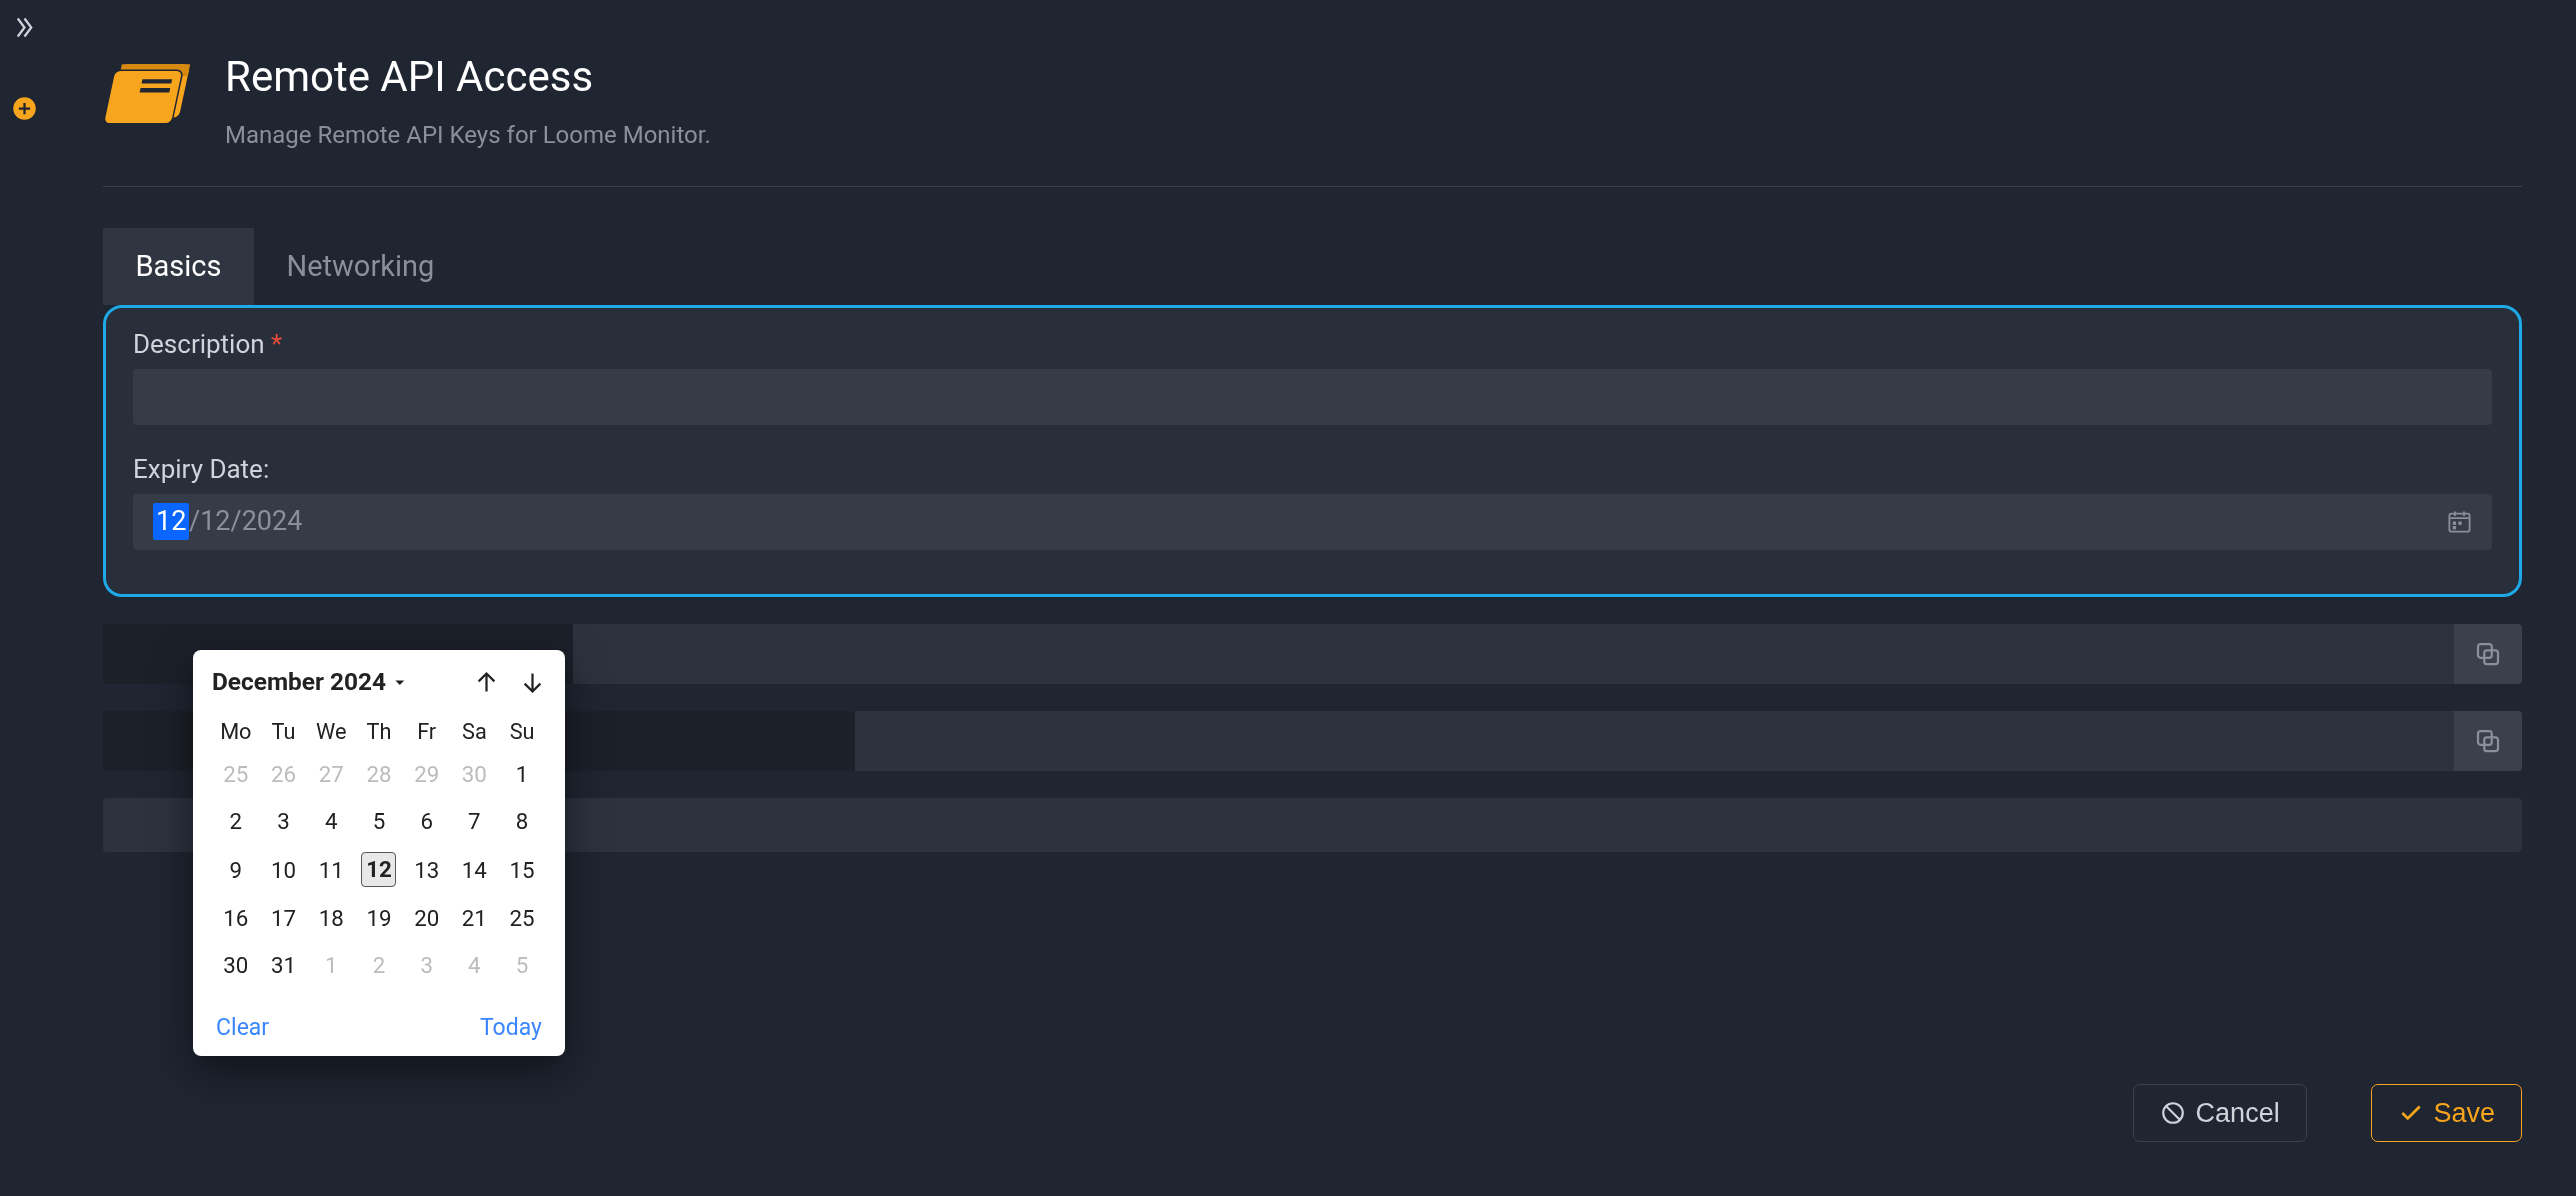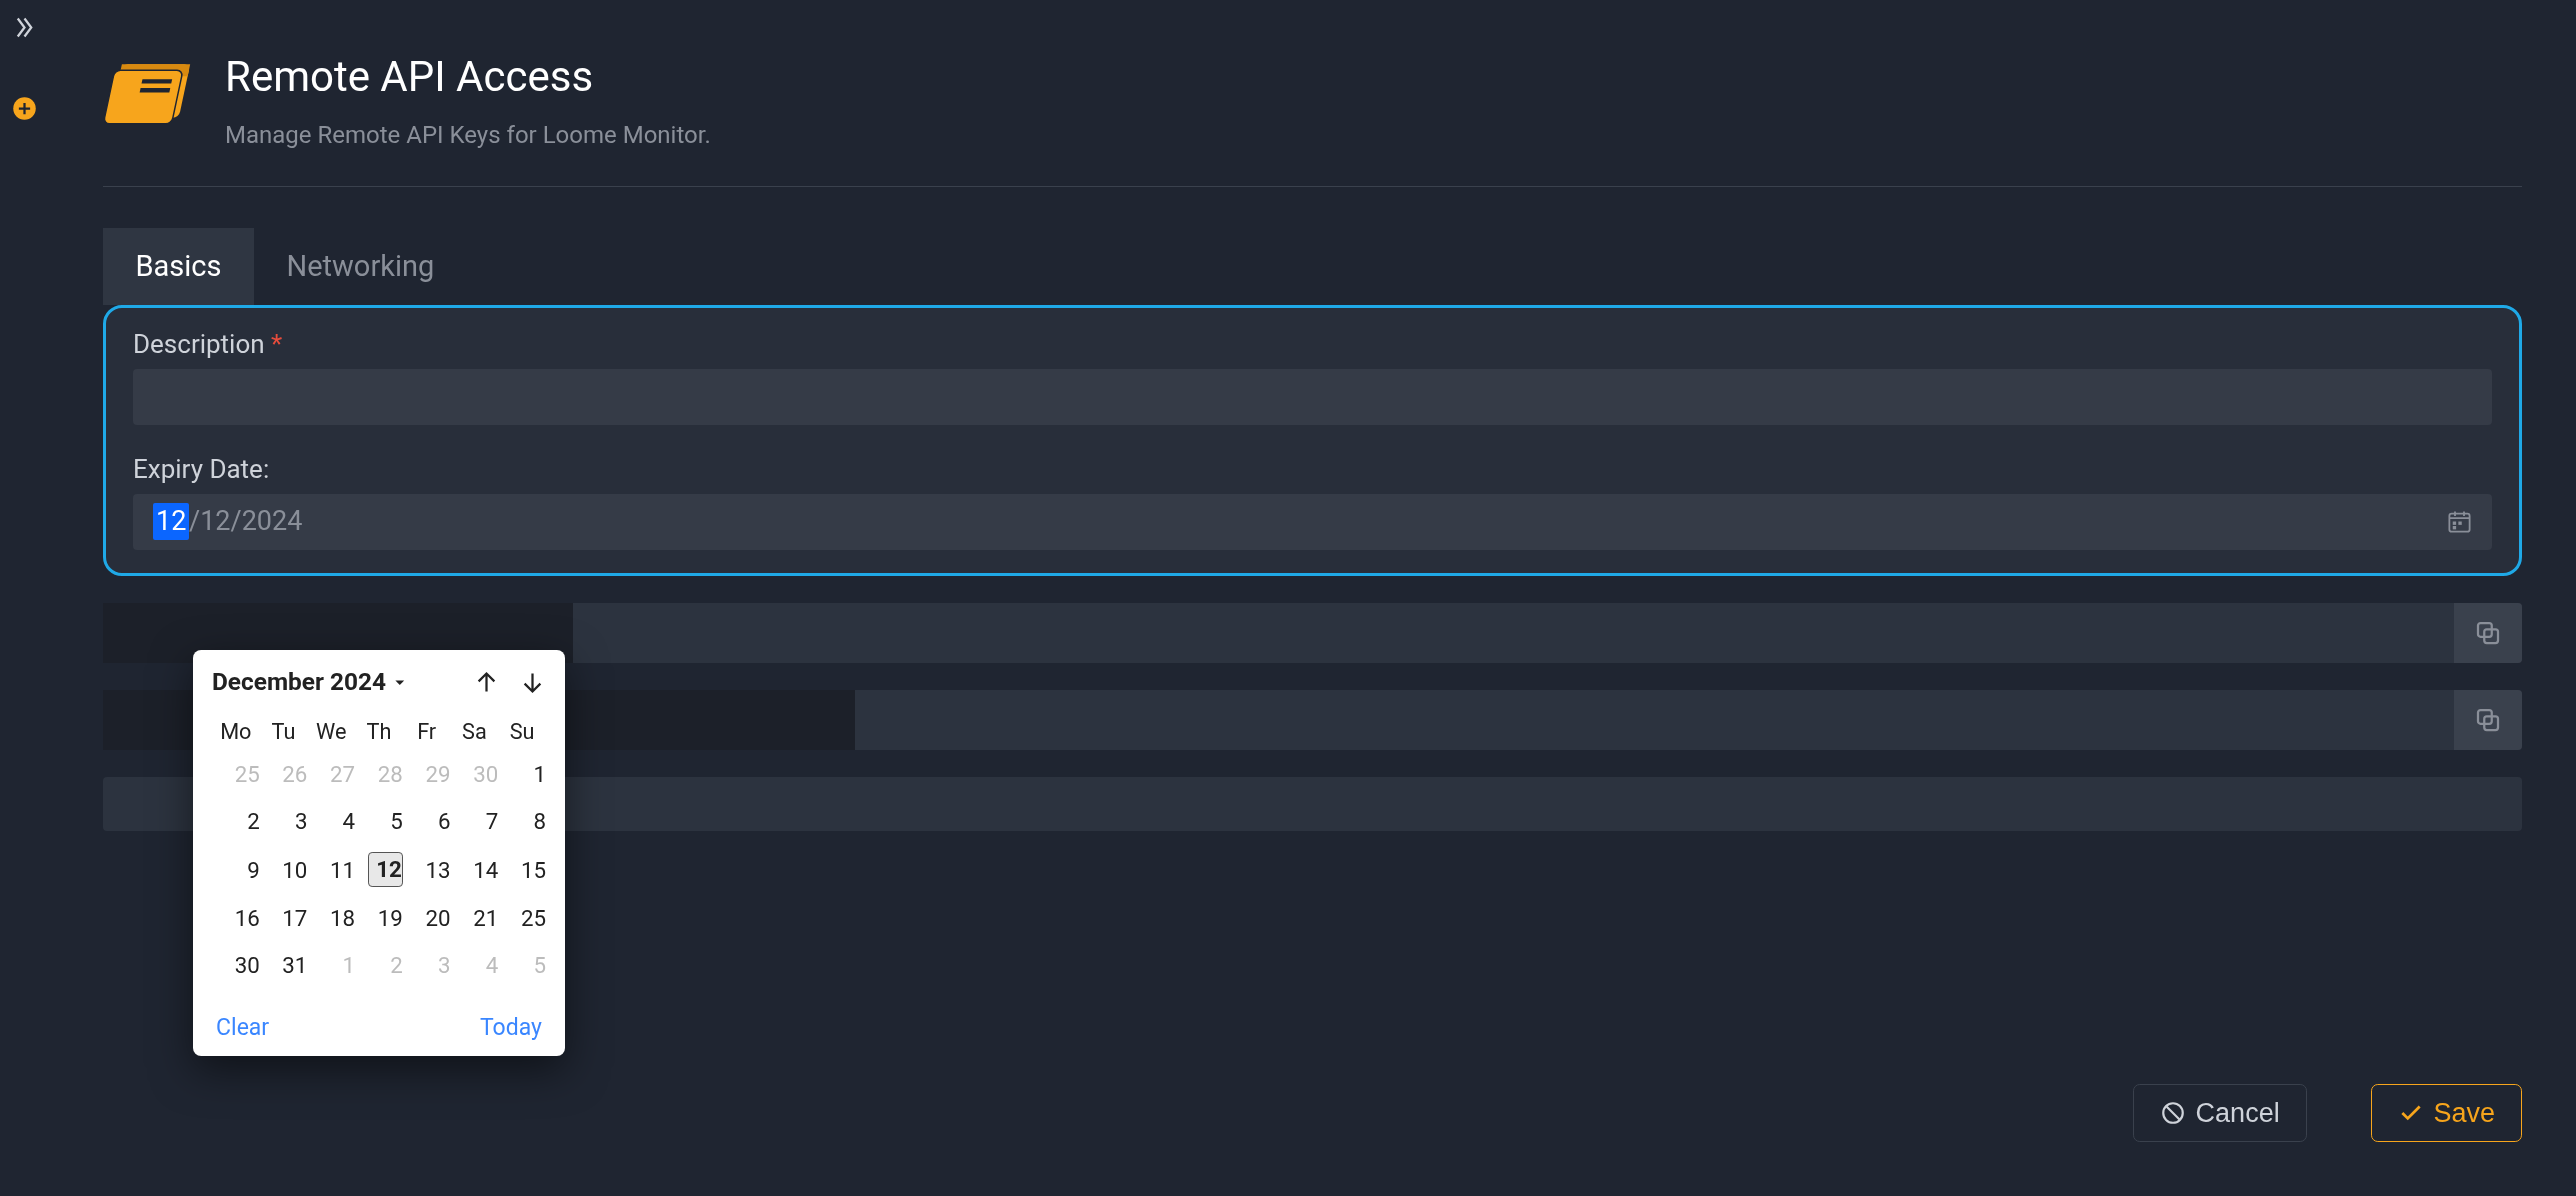--- a/index.html
+++ b/index.html
@@ -73,21 +73,21 @@
     cursor:pointer;
     user-select:none;
   }
   .tab.active { color: var(--white); background: var(--bg-tab-active); }
 
   
   .focus-pane {
     margin-top: 0;
     border: 3.4px solid var(--accent-blue);
     border-radius: 19px;
-    padding: 19px 27px 23px 27px;
+    padding: 19px 27px 44px 27px;
     background: var(--bg-panel);
   }
   .field-label { font-size: 26px; color: var(--text); margin-bottom:6.8px; }
   .req { color: var(--red); }
   .text-input, .date-input {
     width:100%; height: 56px;
     background: var(--bg-input);
     border: none; border-radius: 4.1px;
     color: var(--text);
     font-size: 27px;
@@ -132,21 +132,21 @@
     font-size: 22.3px;
     padding: 16.2px 19px 13.5px 19px;
     user-select:none;
   }
   .calendar .cal-header { display:flex; align-items:center; justify-content:space-between; margin-bottom:12.2px; }
   .calendar .cal-month { font-weight:700; font-size:24.4px; display:flex; align-items:center; gap:5.4px; }
   .calendar .cal-nav { display:flex; gap:19px; }
   .calendar .cal-nav span svg { width:27px; height:27px; display:block; }
   .calendar table { width:100%; border-collapse:collapse; table-layout:fixed; }
   .calendar th { font-weight:400; font-size:21.7px; padding:5.4px 0; color:#222; }
-  .calendar td { text-align:right; font-size:22.3px; padding:8.1px 0; color:#222; }
+  .calendar td { text-align:center; font-size:22.3px; padding:8.1px 0; color:#222; }
   .calendar td.other { color: var(--cal-grey); }
   .calendar td.selected span {
     display:inline-block; width:35px; height:35px; line-height:32.5px;
     border:1.4px solid #555; background:#e8e8e8; border-radius:4.1px; font-weight:700;
   }
   .calendar .cal-footer { display:flex; justify-content:space-between; margin-top:24px; padding:0 4.1px; }
   .calendar .cal-footer a { color: var(--accent-link); font-size:23px; text-decoration:none; cursor:pointer; }
 
   
   .footer {

